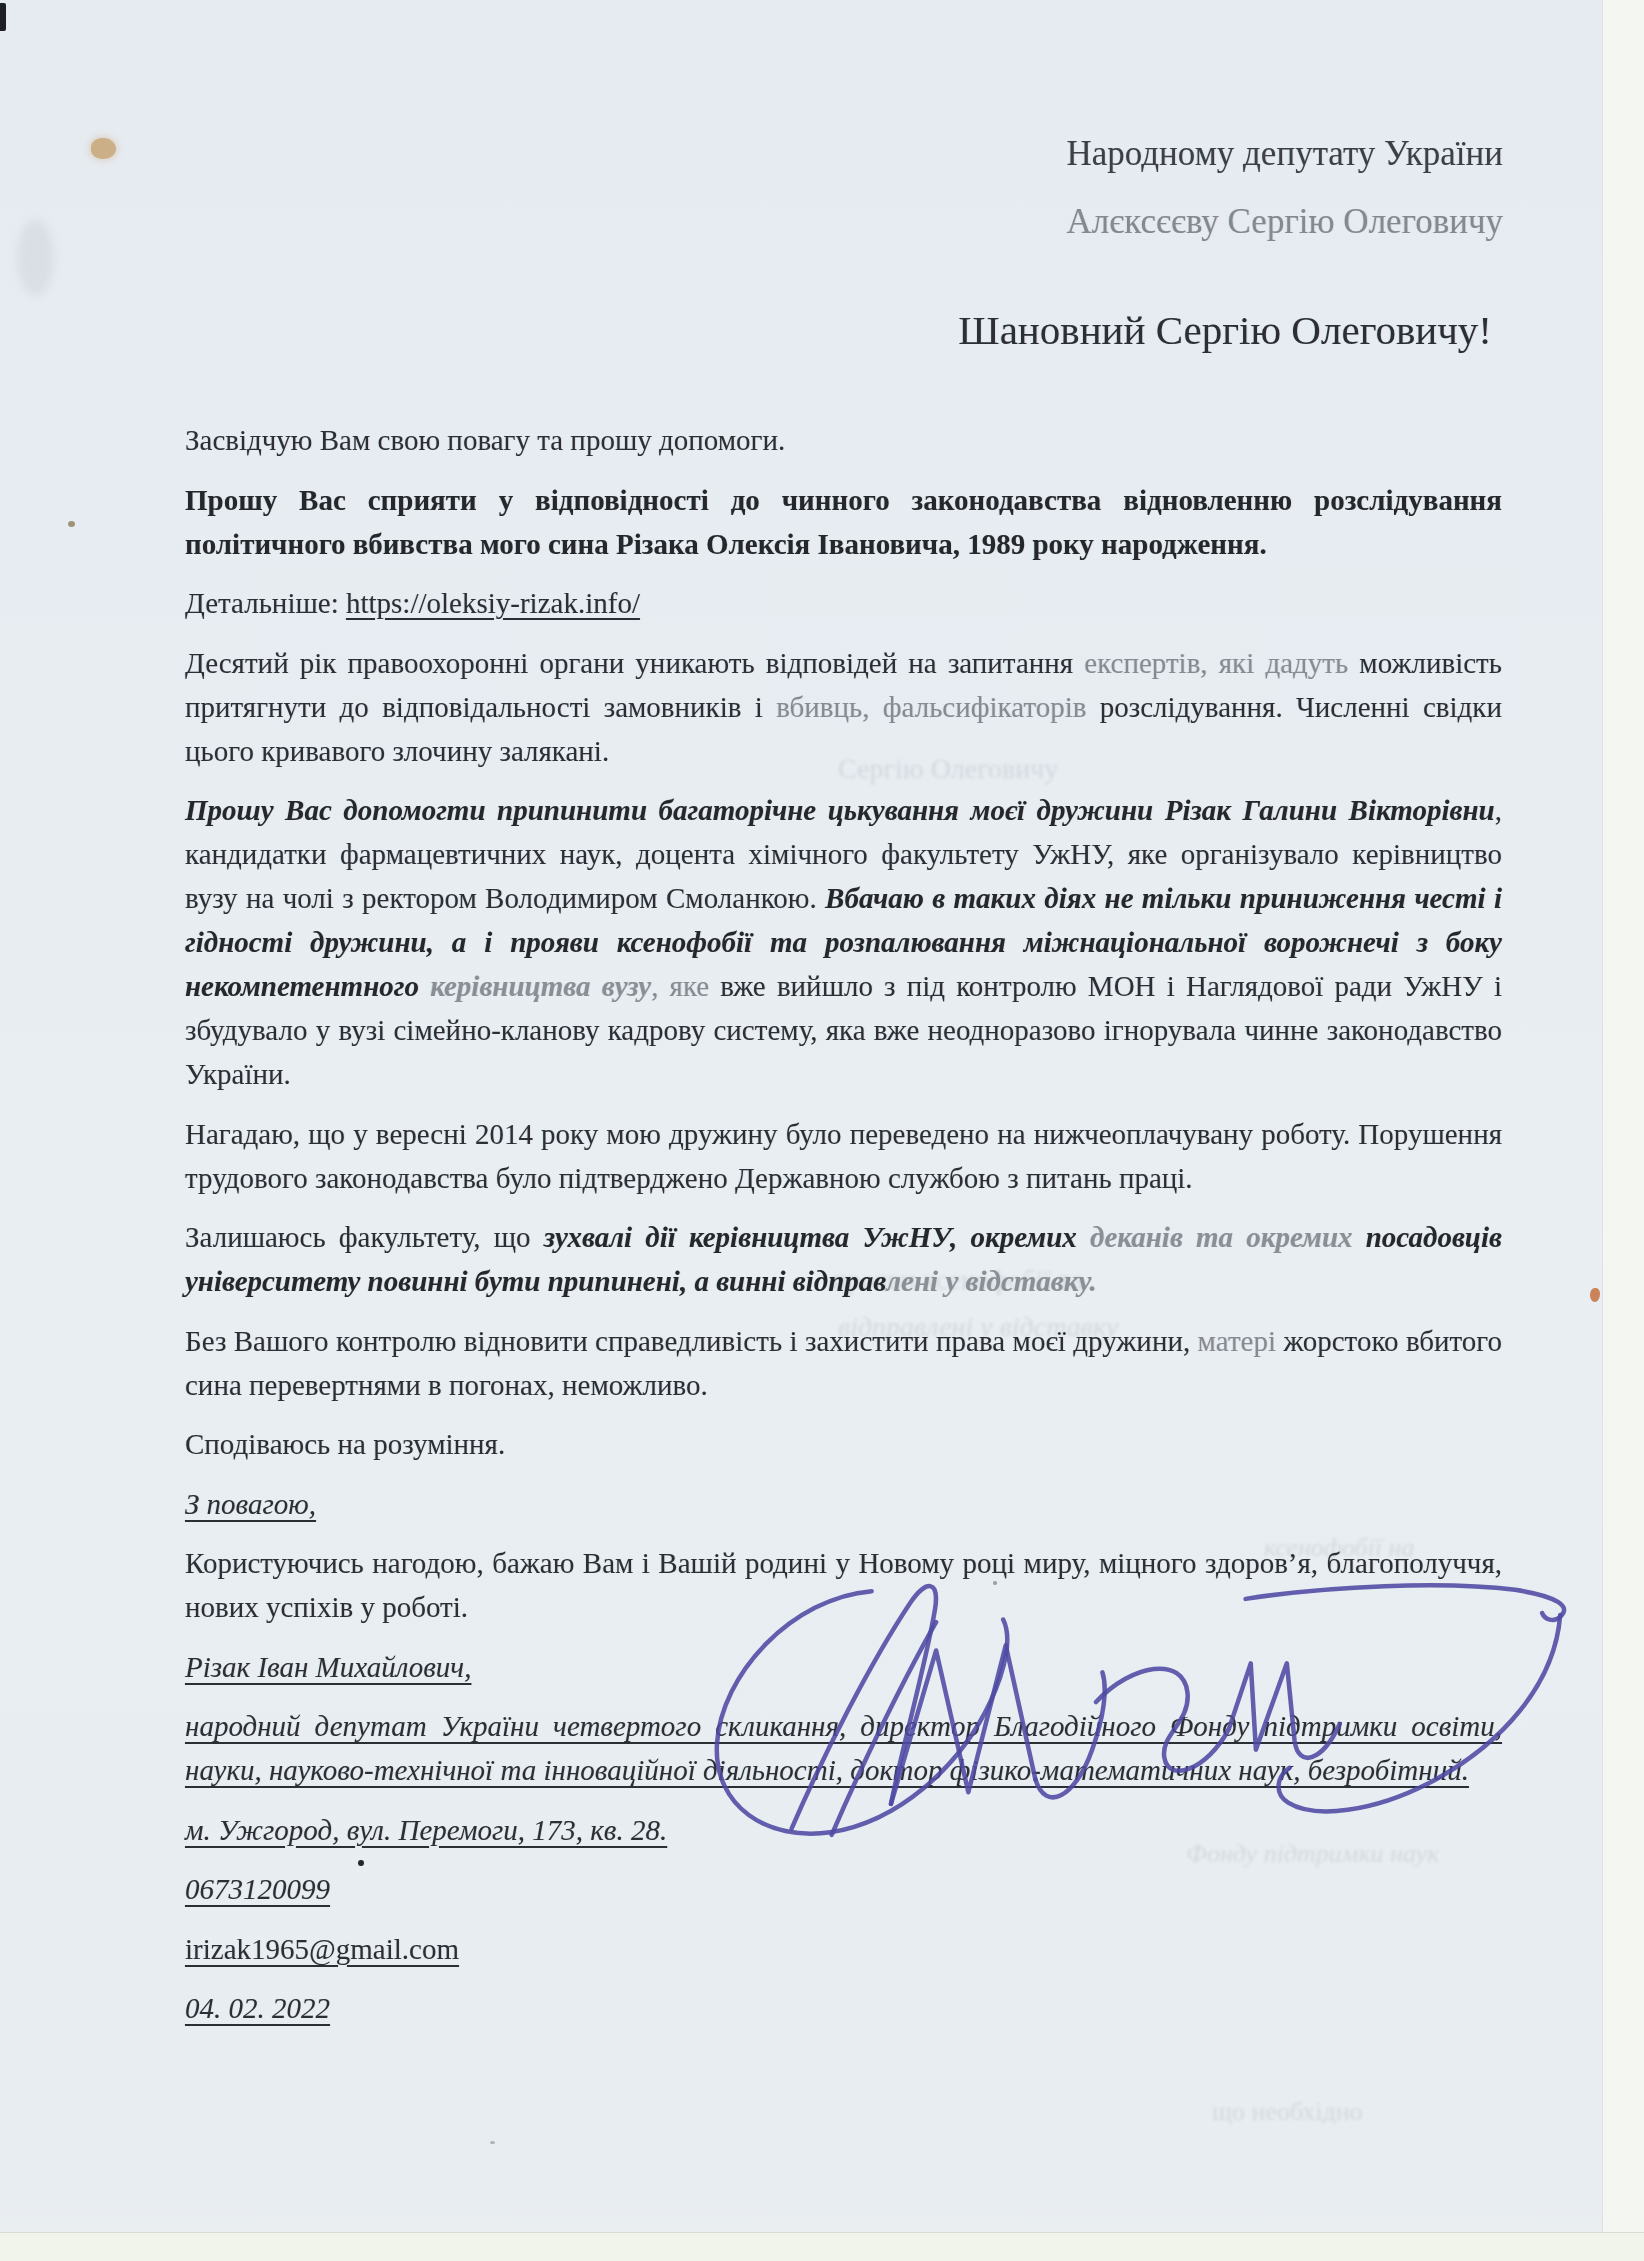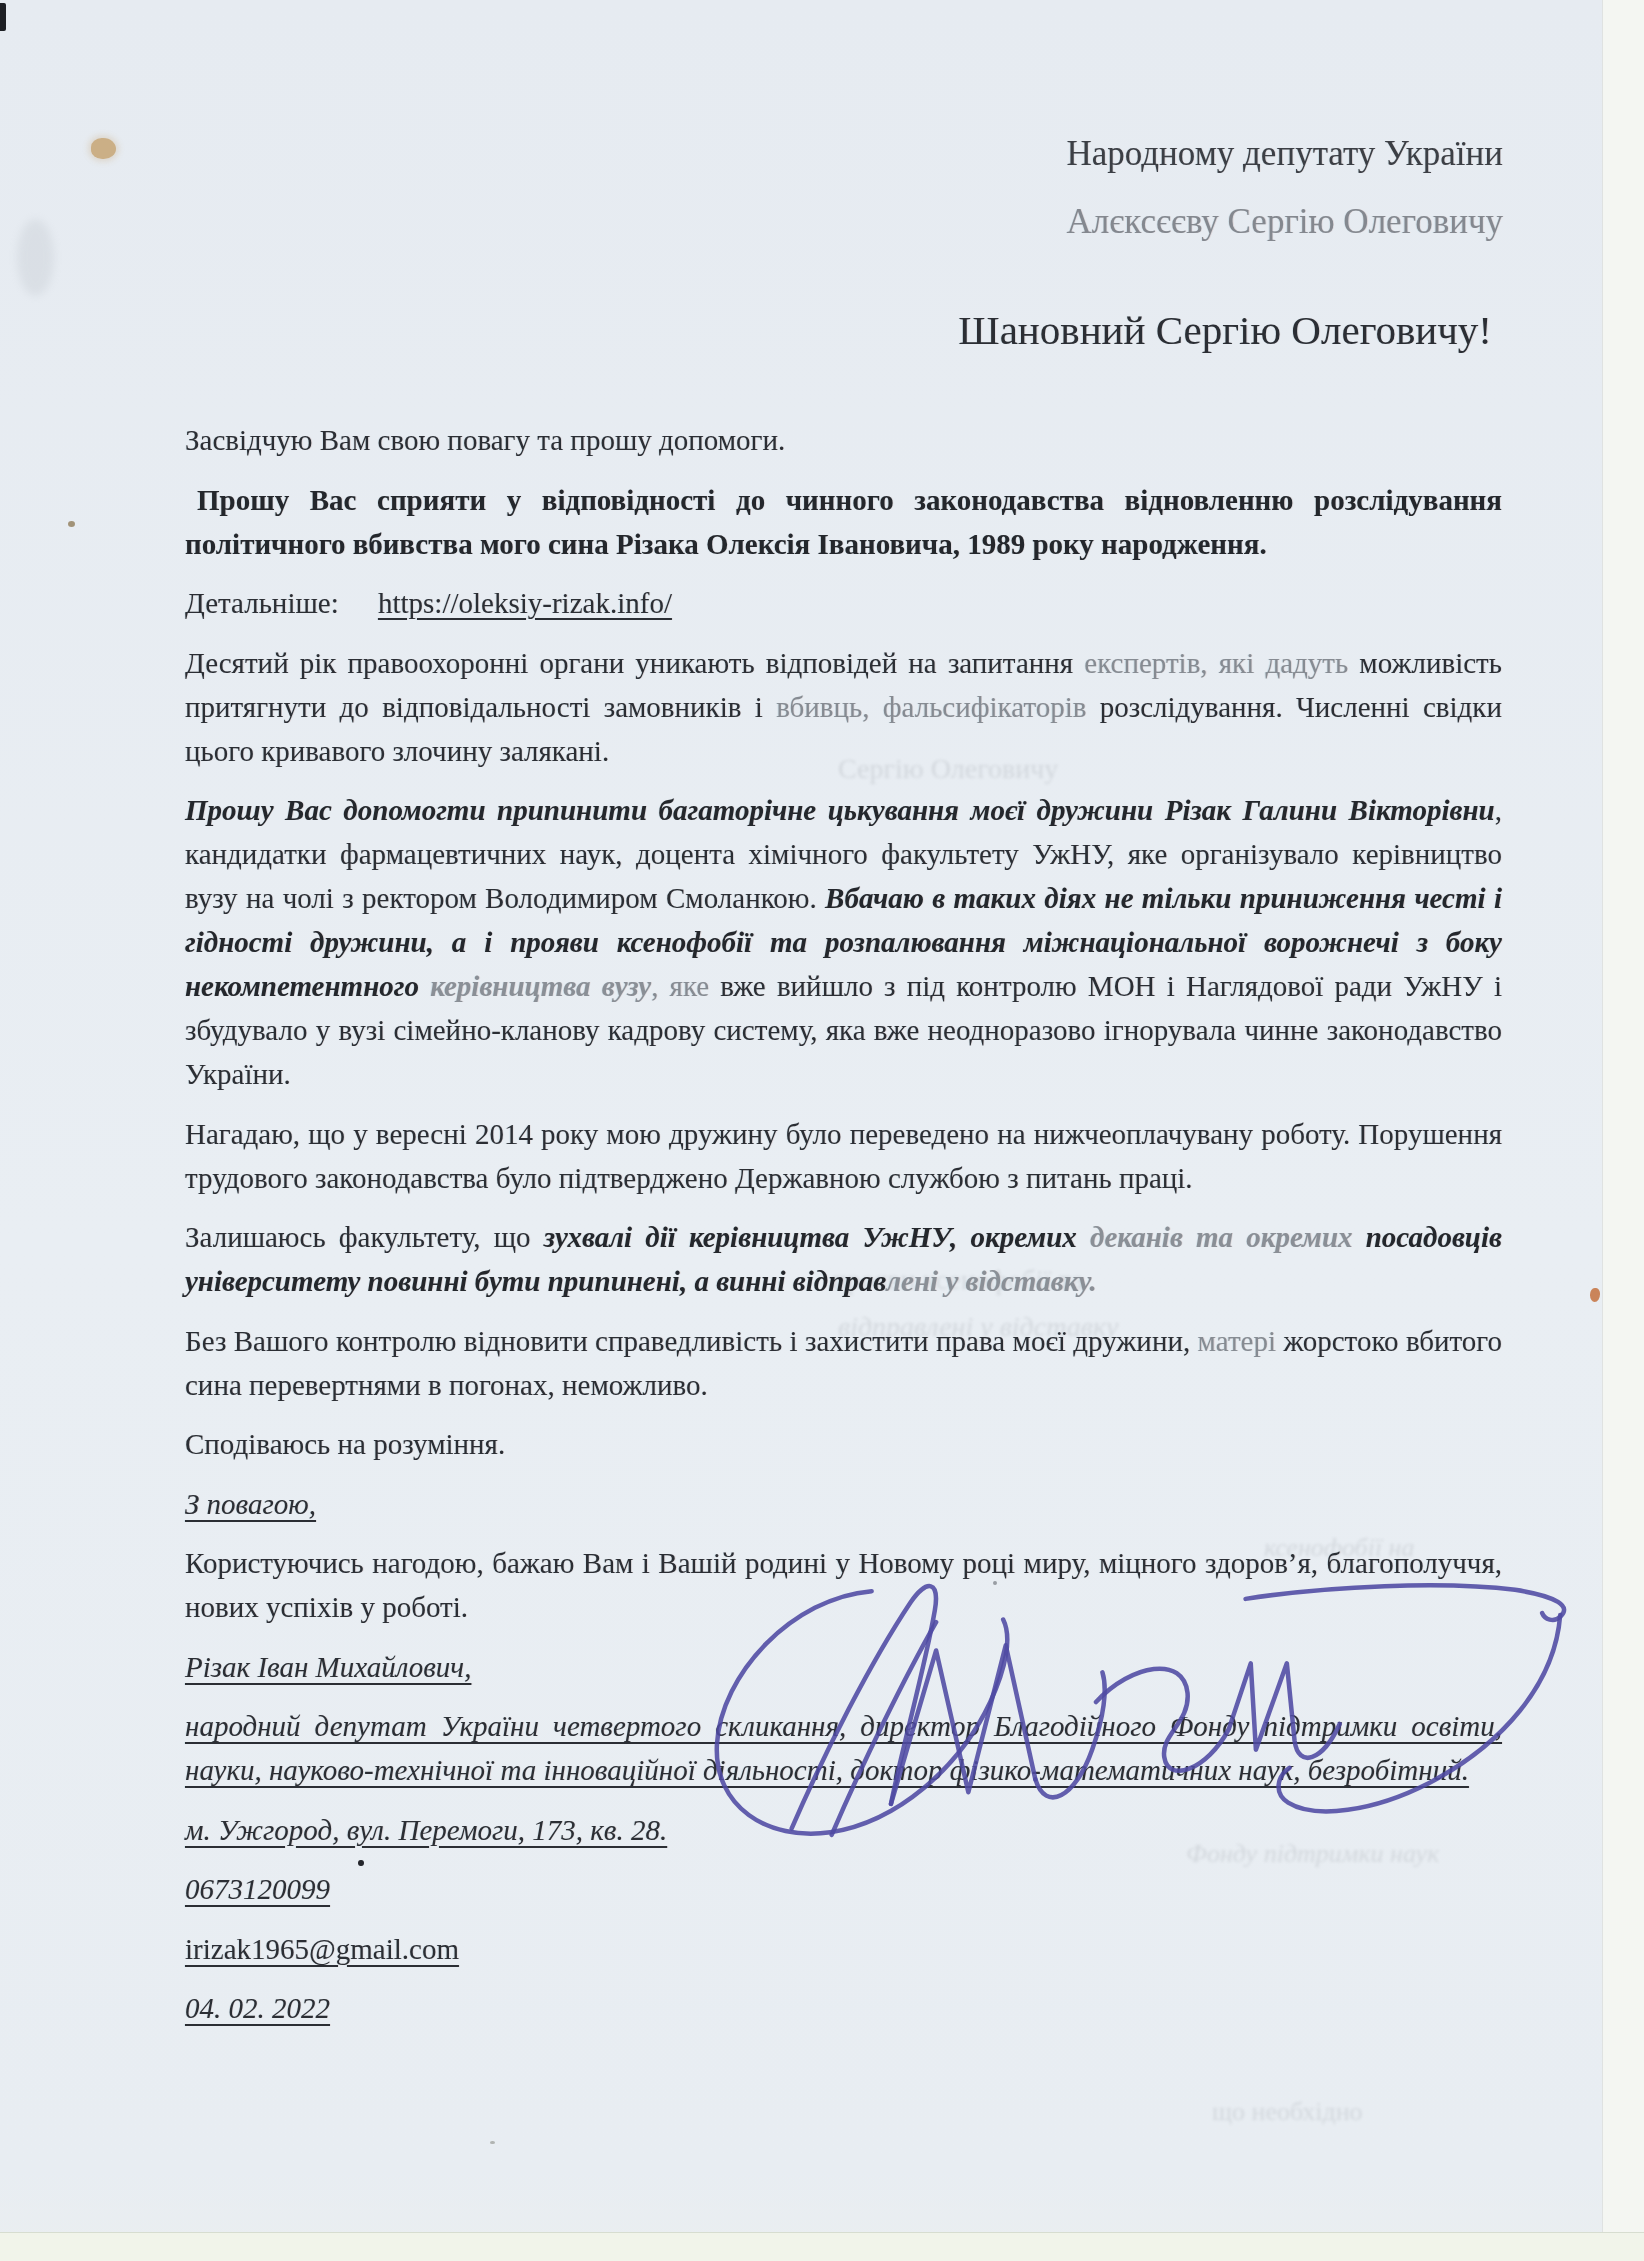--- a/index.html
+++ b/index.html
@@ -30,25 +30,25 @@
 
   
   .chroma{text-shadow:0.8px 0 0.3px rgba(150,45,30,.10),-0.8px 0 0.3px rgba(0,115,150,.10);}
   .recipient{position:absolute;top:120px;right:141px;text-align:right;font-size:35px;line-height:68px;white-space:nowrap;}
   .recipient .l1{color:#3c3f45;}
   .recipient .l2{color:#84888f;filter:blur(0.3px);}
   .salutation{position:absolute;top:306px;left:175px;width:1317px;text-align:right;font-size:41px;color:#2b2e34;}
   .letter-body{position:absolute;top:418px;left:185px;width:1317px;}
   .para{margin:0 0 15.5px 0;font-size:29px;line-height:44px;text-align:justify;}
   .seg-n{}
-  .seg-b{font-weight:bold;color:#24272c;margin-left:12px;}
+  .seg-b{font-weight:bold;color:#24272c;}
   .seg-bi{font-weight:bold;font-style:italic;color:#24272c;}
   .seg-nf{color:#868b92;}
   .seg-bif{font-weight:bold;font-style:italic;color:#8a8f96;}
-  .seg-link{text-decoration:underline;text-underline-offset:4.5px;text-decoration-thickness:1.9px;margin-left:32px;}
+  .seg-link{text-decoration:underline;text-underline-offset:4.5px;text-decoration-thickness:1.9px;}
   .seg-iu{font-style:italic;text-decoration:underline;text-underline-offset:5.8px;text-decoration-thickness:1.9px;}
   .seg-u{text-decoration:underline;text-underline-offset:5.8px;text-decoration-thickness:1.9px;}
 
   
   .ghost{position:absolute;color:#565b63;opacity:.15;filter:blur(1.7px);white-space:nowrap;}
   .ghost.it{font-style:italic;}
 
   
   .signature-svg{position:absolute;left:0;top:0;width:1644px;height:2261px;pointer-events:none;}
   .signature-svg path{fill:none;stroke:#4f4aa3;stroke-width:7;stroke-linecap:round;stroke-linejoin:round;opacity:.88;}

